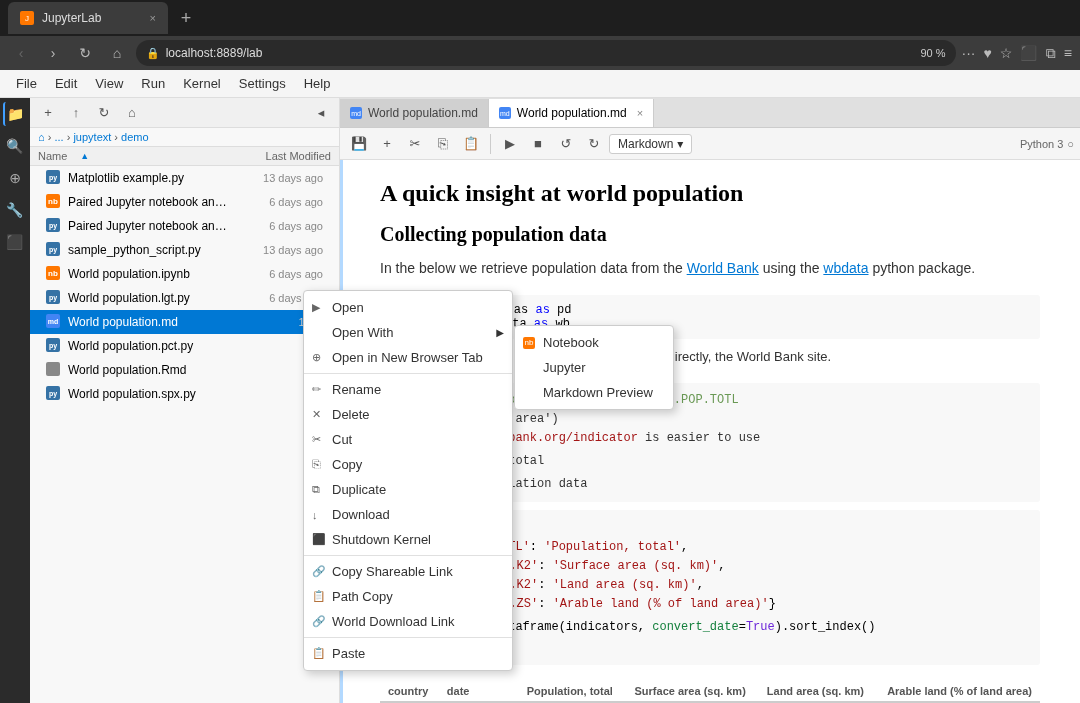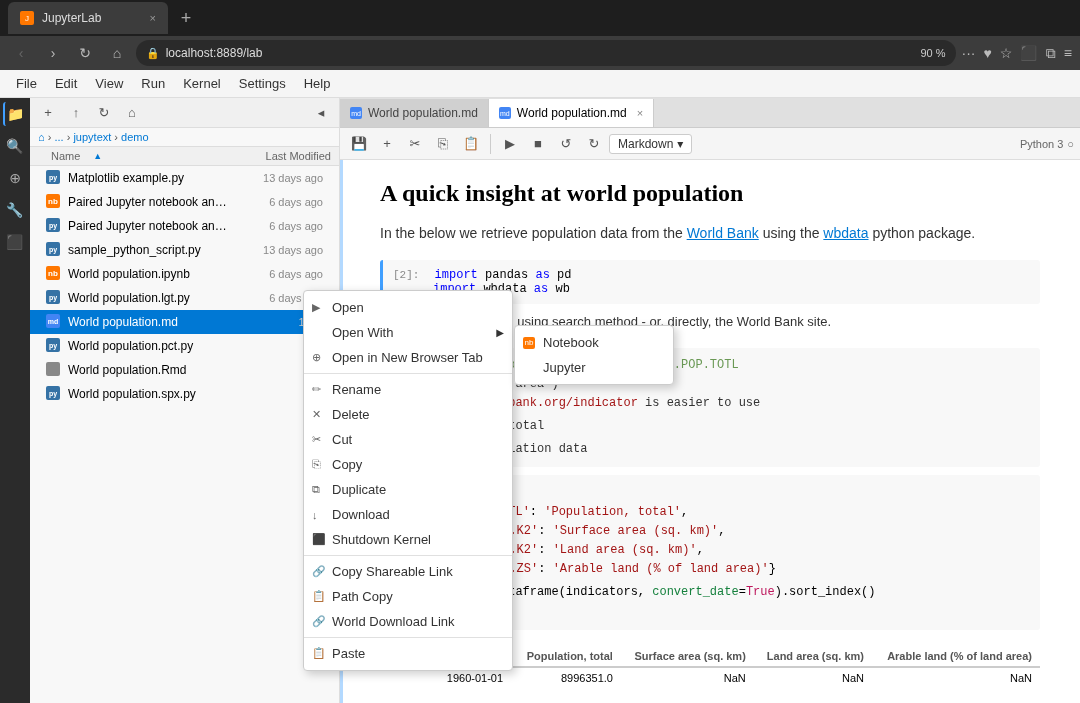--- a/index.html
+++ b/index.html
@@ -37,21 +37,21 @@
     .sidebar-icon { width: 24px; height: 24px; display: flex; align-items: center; justify-content: center; color: #aaa; font-size: 14px; cursor: pointer; border-radius: 3px; }
     .sidebar-icon.active { color: #fff; border-left: 2px solid #409fff; }
 
     
     .file-panel { width: 310px; background: #f8f8f8; border-right: 1px solid #ddd; display: flex; flex-direction: column; }
     .file-panel-toolbar { height: 30px; background: #f0f0f0; border-bottom: 1px solid #ddd; display: flex; align-items: center; padding: 0 6px; gap: 4px; }
     .fp-btn { width: 24px; height: 24px; display: flex; align-items: center; justify-content: center; color: #555; cursor: pointer; border-radius: 3px; font-size: 13px; }
     .file-breadcrumb { padding: 3px 8px; font-size: 11px; color: #555; border-bottom: 1px solid #ddd; }
     .file-breadcrumb span { color: #0078d4; cursor: pointer; }
     .file-list-header { display: flex; padding: 3px 8px; font-size: 11px; color: #666; border-bottom: 1px solid #ddd; background: #f0f0f0; }
-    .file-list-header .col-name { flex: 1; display: flex; align-items: center; gap: 13px; cursor: pointer; margin-left: 13px; }
+    .file-list-header .col-name { flex: 1; display: flex; align-items: center; gap: 13px; cursor: pointer; }
     .file-list-header .col-modified { width: 90px; text-align: right; }
     .file-list { flex: 1; overflow-y: auto; }
     .file-item { display: flex; align-items: center; padding: 2px 16px; cursor: pointer; height: 24px; }
     .file-item.selected { background: #0078d4; color: white; }
     .file-item .file-icon { width: 16px; height: 16px; margin-right: 6px; flex-shrink: 0; }
     .file-item .file-name { flex: 1; font-size: 12px; overflow: hidden; text-overflow: ellipsis; white-space: nowrap; }
     .file-item .file-modified { font-size: 11px; color: #888; width: 90px; text-align: right; }
     .file-item.selected .file-modified { color: #ccc; }
 
     
@@ -288,20 +288,21 @@
         <div class="nt-kernel-info">
           <span>Python 3</span>
           <span>○</span>
         </div>
       </div>
 
       <div class="notebook-content" style="position:relative;">
         <div style="position:absolute; top:0; left:0; bottom:0; width:3px; background:#409fff; opacity:0.4;"></div>
 
         <h1 class="nb-heading1">A quick insight at world population</h1>
+        <h2 class="nb-heading2">Collecting population data</h2>
 
         <p class="nb-para">
           <span>In the below we retrieve population data from the </span><a class="nb-link">World Bank</a><span> using the </span><a class="nb-link">wbdata</a><span> python package.</span>
         </p>
 
         <div class="nb-code-cell">
           <span class="nb-cell-label">[2]:</span>
           <span class="code-kw">import</span> <span> pandas </span><span class="code-kw">as</span><span> pd</span><br>
           <span style="margin-left:40px;"></span><span class="code-kw">import</span><span> wbdata </span><span class="code-kw">as</span><span> wb</span>
         </div>
@@ -317,21 +318,21 @@
           <div style="margin-top:4px;"><span style="color:#555">OTL</span>    <span>Population, total</span></div>
           <div style="margin-top:4px;">ownload the population data</div>
         </div>
 
         <div class="nb-code-cell" style="margin-top:8px; line-height:1.6;">
           <span class="nb-cell-label">[3]:</span>
           <div>rs = {<span style="color:#a31515">'SP.POP.TOTL'</span>: <span style="color:#a31515">'Population, total'</span>,</div>
           <div style="margin-left:30px;"><span style="color:#a31515">'AG.SRF.TOTL.K2'</span>: <span style="color:#a31515">'Surface area (sq. km)'</span>,</div>
           <div style="margin-left:30px;"><span style="color:#a31515">'AG.LND.TOTL.K2'</span>: <span style="color:#a31515">'Land area (sq. km)'</span>,</div>
           <div style="margin-left:30px;"><span style="color:#a31515">'AG.LND.ARBL.ZS'</span>: <span style="color:#a31515">'Arable land (% of land area)'</span>}</div>
-          <div style="margin-top:4px;">data = wb.get_dataframe(indicators, <span style="color:#15803d">convert_date</span>=<span style="color:#be185d">True</span>).sort_index()</div>
+          <div style="margin-top:4px;">data = wb.get_dataframe(indicators, <span style="color:#15803d">convert_date</span>=<span style="color:#6d28d9">True</span>).sort_index()</div>
           <div>data</div>
         </div>
 
         <div style="margin-top:16px; font-size:12px;">
           <table style="border-collapse:collapse; width:100%; font-size:11px;">
             <thead>
               <tr style="border-bottom:2px solid #ccc;">
                 <th style="text-align:left; padding:4px 8px; color:#555;">country</th>
                 <th style="text-align:left; padding:4px 8px; color:#555;">date</th>
                 <th style="text-align:right; padding:4px 8px; color:#555;">Population, total</th>
@@ -369,20 +370,24 @@
 
       <div class="submenu">
         <div class="submenu-item">
           <span class="sm-icon" style="background:#ff7700; border-radius:2px; width:12px; height:12px; display:inline-block; font-size:8px; color:white; text-align:center; line-height:12px;">nb</span>
           <span>Notebook</span>
         </div>
         <div class="submenu-item">
           <span class="sm-icon"></span>
           <span>Jupyter</span>
         </div>
+        <div class="submenu-item">
+          <span class="sm-icon"></span>
+          <span>Markdown Preview</span>
+        </div>
       </div>
     </div>
     <div class="cm-item">
       <span class="cm-icon">⊕</span>
       <span>Open in New Browser Tab</span>
     </div>
     <div class="cm-divider"></div>
     <div class="cm-item">
       <span class="cm-icon">✏</span>
       <span>Rename</span>

